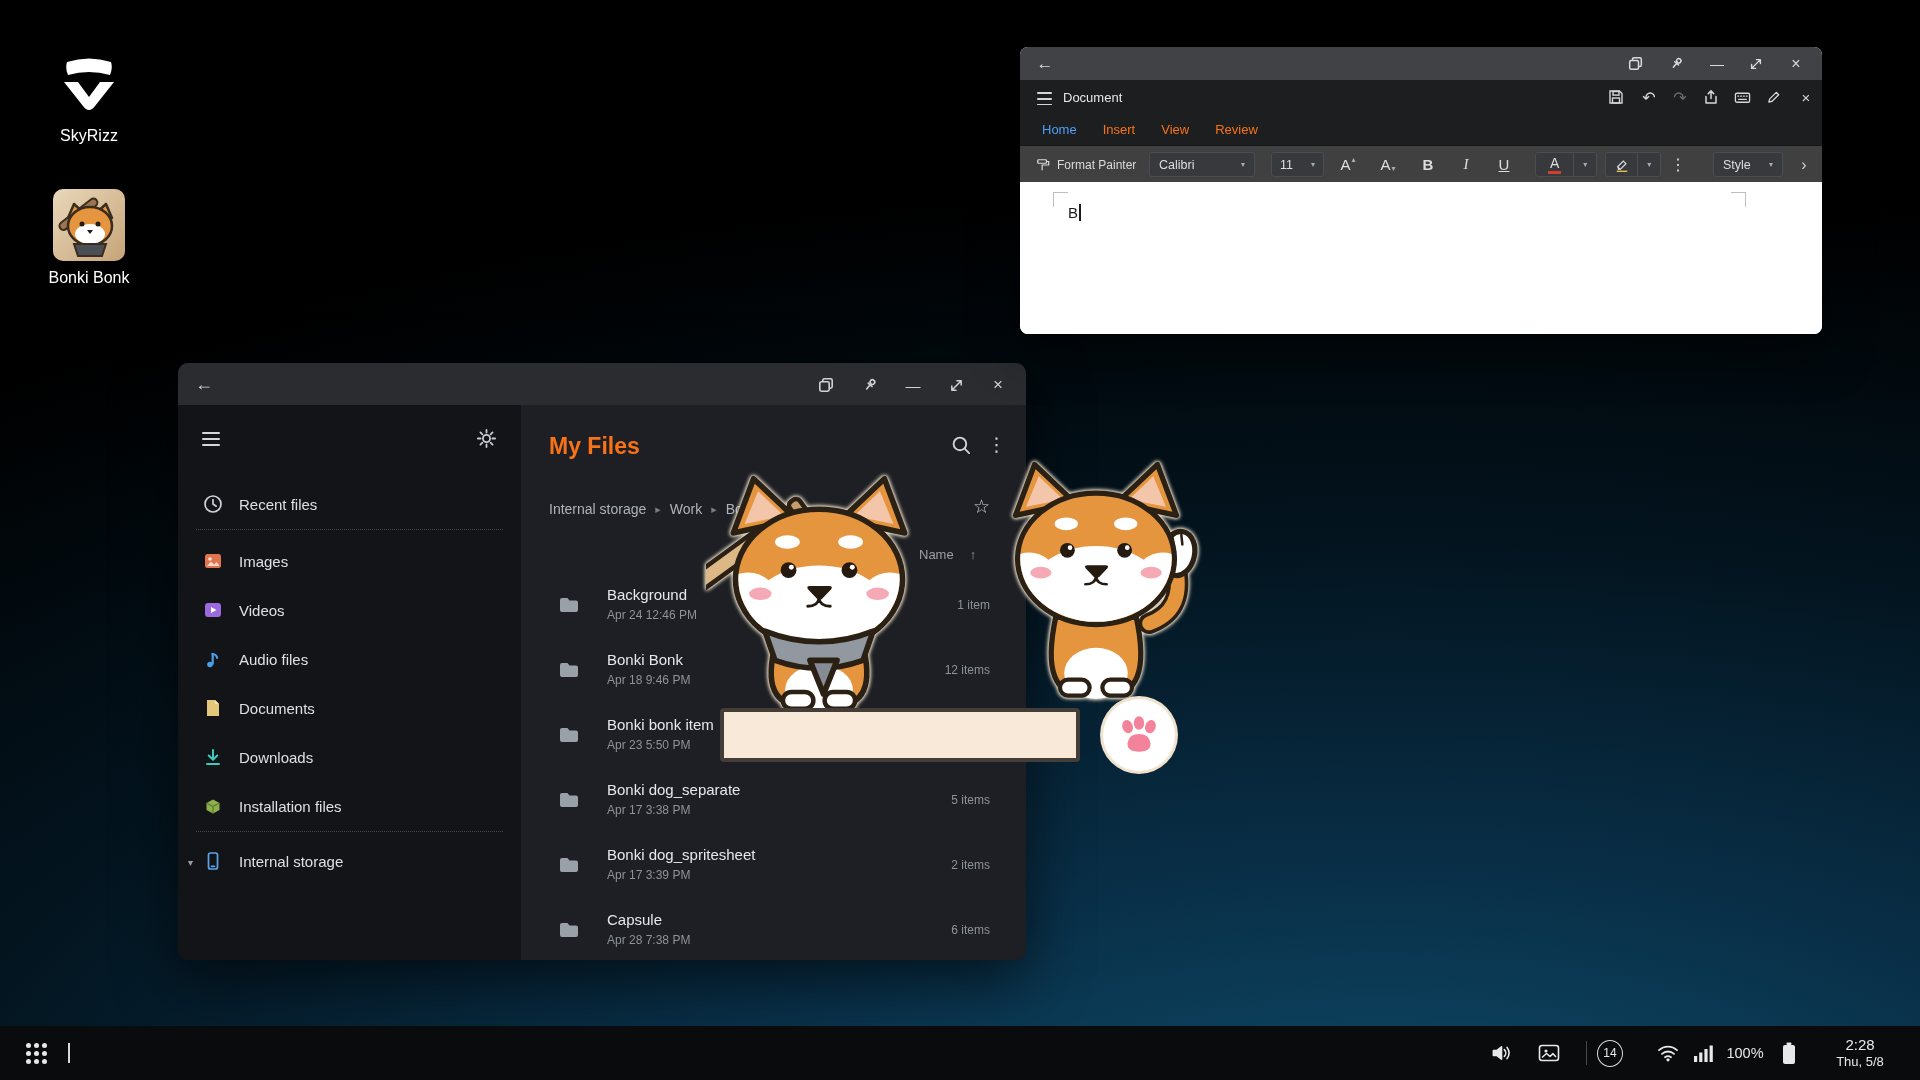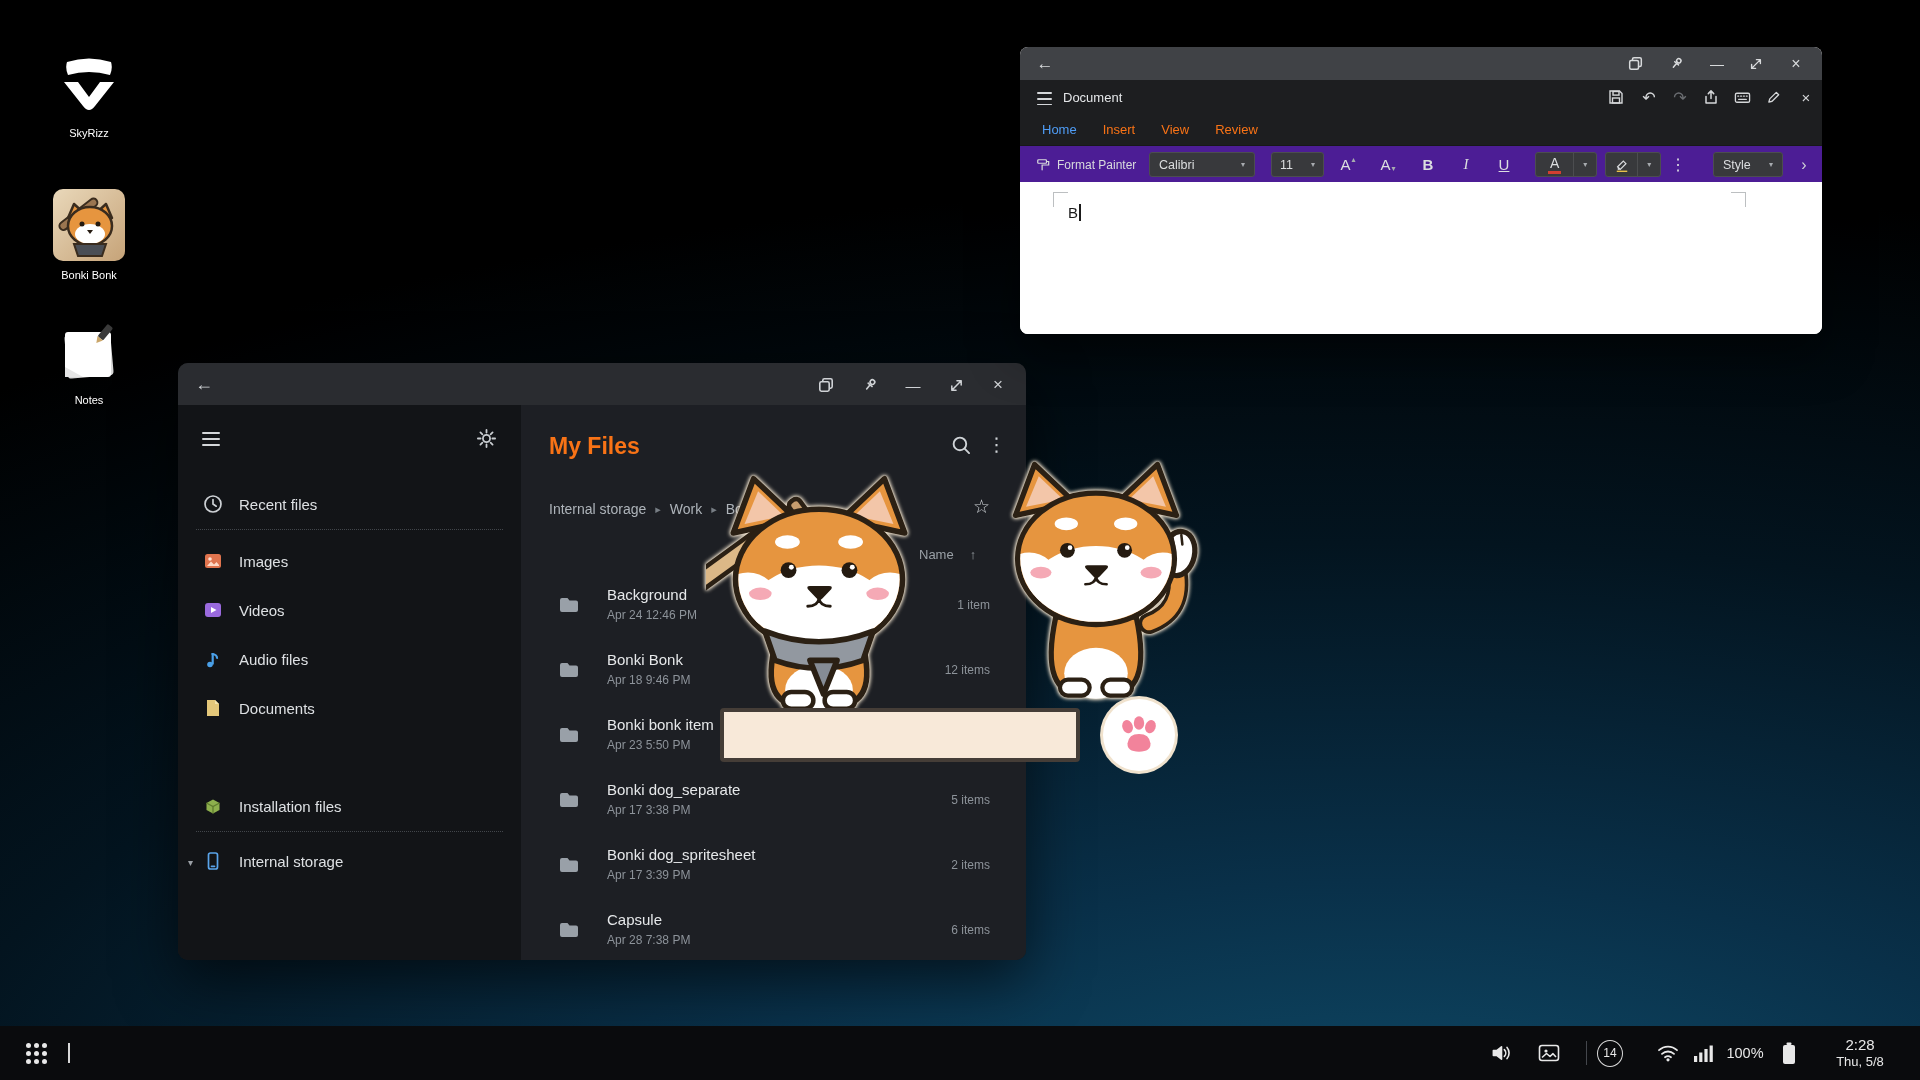--- a/index.html
+++ b/index.html
@@ -4,21 +4,21 @@
 <style>
   html,body{margin:0;padding:0;background:#000;}
   .screen{position:relative;width:1920px;height:1080px;overflow:hidden;
     background:radial-gradient(120% 95% at 72% 112%, #10506e 0%, #093049 32%, #03141f 65%, #000 100%);
     font-family:"Liberation Sans",sans-serif;}
   .abs{position:absolute;}
   svg{display:block;}
 
   
   .dicon{position:absolute;width:120px;text-align:center;color:#fff;}
-  .dicon .dlabel{font-size:11px;margin-top:7px;text-shadow:0 1px 3px rgba(0,0,0,.85);}
+  .dicon .dlabel{font-size:16px;margin-top:7px;text-shadow:0 1px 3px rgba(0,0,0,.85);}
   .dicon .dimg{margin:0 auto;}
 
   
   .taskbar{position:absolute;left:0;right:0;bottom:0;height:54px;background:#0a0b0d;z-index:50;}
   .tb{position:absolute;top:0;height:54px;display:flex;align-items:center;justify-content:center;color:#e8e8e8;}
   .grid9{display:grid;grid-template-columns:repeat(3,5px);grid-template-rows:repeat(3,5px);gap:3px;}
   .grid9 i{width:5px;height:5px;border-radius:50%;background:#e8e8e8;}
   .tb-div{width:1px;height:24px;background:#44474c;}
   .tb-cursor{width:2px;height:20px;background:#d8d8d8;}
   .badge{width:25px;height:25px;border:1.6px solid #d8d8d8;border-radius:50%;display:flex;align-items:center;justify-content:center;font-size:12px;}
@@ -47,21 +47,21 @@
   .fm-row .fr-count{position:absolute;right:36px;top:50%;transform:translateY(-50%);font-size:12px;color:#8d939a;}
   .crumb{font-size:14px;color:#aeb4ba;}
   .crumb-sep{font-size:11px;color:#787e85;}
 
   
   .doc{position:absolute;left:1020px;top:47px;width:802px;height:287px;border-radius:8px;overflow:hidden;
        background:#fff;box-shadow:0 16px 48px rgba(0,0,0,.55);z-index:10;}
   .doc-titlebar{position:absolute;left:0;top:0;right:0;height:33px;background:#404246;}
   .doc-menurow{position:absolute;left:0;top:33px;right:0;height:34px;background:#1d1e20;}
   .doc-tabsrow{position:absolute;left:0;top:67px;right:0;height:31px;background:#1d1e20;}
-  .doc-toolbar{position:absolute;left:0;top:98px;right:0;height:37px;background:#4c1d95;border-top:1px solid #17181a;box-sizing:border-box;}
+  .doc-toolbar{position:absolute;left:0;top:98px;right:0;height:37px;background:#404040;border-top:1px solid #17181a;box-sizing:border-box;}
   .doc-content{position:absolute;left:0;top:135px;right:0;bottom:0;background:#fff;}
   .doc-ctl{position:absolute;width:26px;height:25px;display:flex;align-items:center;justify-content:center;color:#d8dadc;font-size:14px;}
   .mrow-ic{position:absolute;top:5px;width:24px;height:24px;display:flex;align-items:center;justify-content:center;color:#d5d7d9;font-size:16px;}
   .tab{position:relative;font-size:13px;color:#f97316;}
   .tab.active{color:#4f9df6;}
   .tbox{position:absolute;top:6px;height:25px;background:#38393c;border:1px solid #4c4d50;border-radius:3px;
         display:flex;align-items:center;color:#dcdee0;font-size:12.5px;box-sizing:border-box;}
   .tbtn{position:absolute;top:0;height:37px;display:flex;align-items:center;justify-content:center;color:#dcdee0;}
   .caret{font-size:8px;color:#a7abaf;line-height:1;}
   .vdiv{width:1px;height:100%;background:#4c4d50;}
@@ -112,34 +112,20 @@
         <ellipse cx="38" cy="46" rx="15" ry="10" fill="#fff"></ellipse>
         <circle cx="30" cy="36" r="2.5" fill="#241a10"></circle>
         <circle cx="46" cy="36" r="2.5" fill="#241a10"></circle>
         <path d="M35 42 h6 l-3 4 z" fill="#241a10"></path>
         <path d="M22 56 h32 l-4 12 H26 Z" fill="#4a4e55" stroke="#3a2c1e" stroke-width="2"></path>
       </svg>
     </div>
     <div class="dlabel">Bonki Bonk</div>
   </div>
 
-  <div class="dicon" style="left:29px;top:323px;">
-    <div class="dimg" style="width:64px;height:64px;">
-      <svg width="64" height="64" viewBox="0 0 64 64">
-        <rect x="9" y="10" width="46" height="44" rx="4" fill="#d9d9d9" transform="rotate(-5 32 32)"></rect>
-        <rect x="8" y="9" width="46" height="45" rx="3" fill="#ffffff"></rect>
-        <path d="M8 44 L26 54 H8 Z" fill="#e6e6e6"></path>
-        <g transform="rotate(40 50 8)">
-          <rect x="46" y="2" width="7" height="16" rx="1.5" fill="#3a3a3a"></rect>
-          <path d="M46 18 l3.5 6 3.5-6 Z" fill="#caa66a"></path>
-        </g>
-      </svg>
-    </div>
-    <div class="dlabel">Notes</div>
-  </div>
 
   <div class="fm">
     <div class="fm-titlebar">
       <div class="win-ctl" style="left:12px;top:8px;font-size:18px;">←</div>
       <div class="win-ctl" style="left:634px;top:9px;">
         <svg width="16" height="16" viewBox="0 0 16 16" fill="none" stroke="#cfd2d5" stroke-width="1.6">
           <rect x="4.8" y="1.8" width="9.4" height="9.4" rx="1.6"></rect>
           <rect x="1.8" y="4.8" width="9.4" height="9.4" rx="1.6" fill="#2a2c30"></rect>
         </svg>
       </div>
@@ -219,20 +205,28 @@
       <div class="side-item" style="top:281px;">
         <span class="si-ic">
           <svg width="20" height="20" viewBox="0 0 20 20">
             <path d="M4 2 h8 l4 4 v12 H4 Z" fill="#e3c77a"></path>
             <path d="M12 2 l4 4 h-4 Z" fill="#f4e3ad"></path>
           </svg>
         </span>
         <span class="si-label">Documents</span>
       </div>
 
+      <div class="side-item" style="top:330px;">
+        <span class="si-ic">
+          <svg width="20" height="20" viewBox="0 0 20 20" fill="none" stroke="#3fc9bd" stroke-width="2" stroke-linecap="round" stroke-linejoin="round">
+            <path d="M10 3 v9 M5.8 8.5 L10 12.7 14.2 8.5 M4 17 h12"></path>
+          </svg>
+        </span>
+        <span class="si-label">Downloads</span>
+      </div>
 
       <div class="side-item" style="top:379px;">
         <span class="si-ic">
           <svg width="20" height="20" viewBox="0 0 20 20">
             <path d="M3.5 7 L10 3.5 16.5 7 V14 L10 17.5 3.5 14 Z" fill="#8db04d"></path>
             <path d="M3.5 7 L10 10.5 16.5 7" fill="none" stroke="#5f7c2e" stroke-width="1.3"></path>
             <path d="M10 10.5 V17.5" stroke="#5f7c2e" stroke-width="1.3"></path>
           </svg>
         </span>
         <span class="si-label">Installation files</span>

